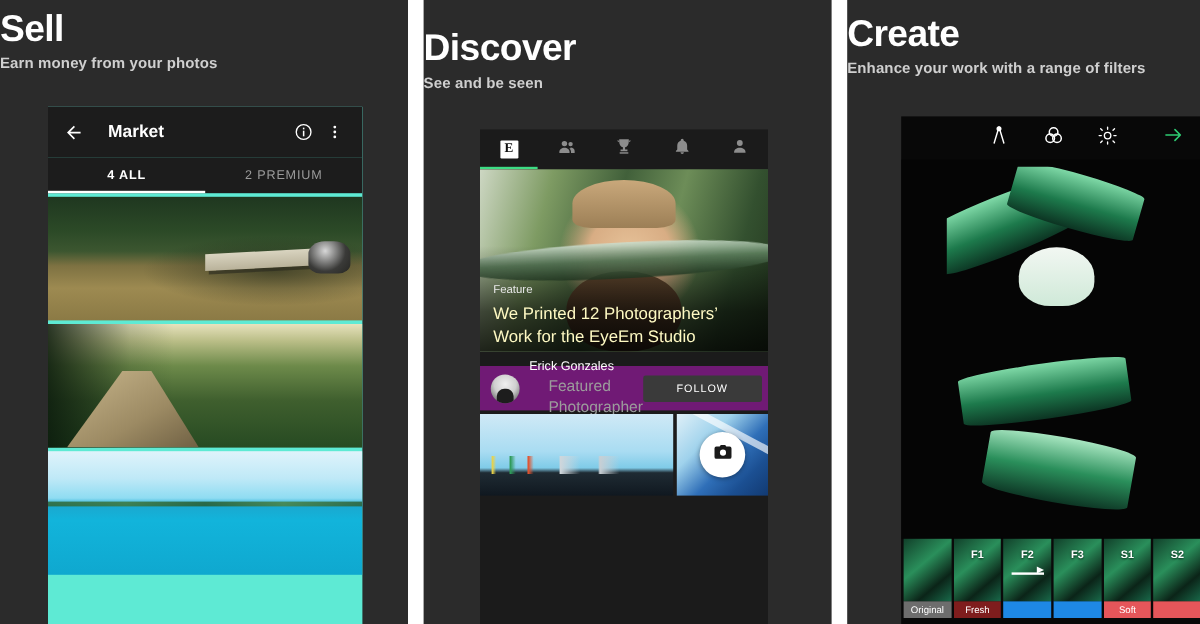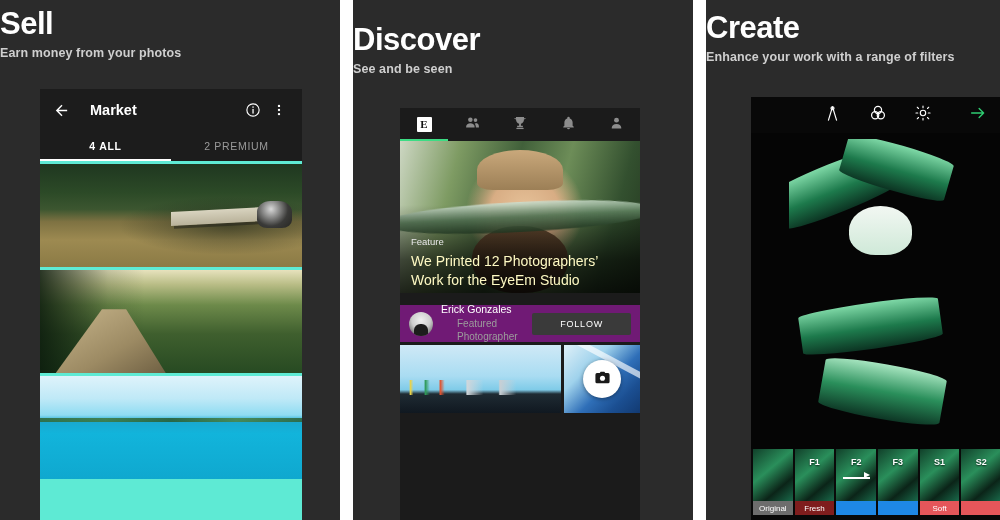--- a/index.html
+++ b/index.html
@@ -153,21 +153,21 @@
     width:24px; height:24px; border-radius:50%; flex:0 0 24px; overflow:hidden;
     background:radial-gradient(circle at 50% 34%, #f0f0f0 0%, #cfcfcf 46%, #8e8e8e 70%, #4a4a4a 100%);
     position:relative;
   }
   .avatar:after {
     content:""; position:absolute; left:20%; top:52%; width:60%; height:56%;
     background:#1d1d1d; border-radius:44% 44% 0 0;
   }
   .author-meta { margin-left:8px; flex:1; }
   .author-name { color:#fff; font-size:10.5px; line-height:1.3; }
-  .author-role { color:#9c9c9c; font-size:10px; line-height:1.35;padding-left:16px; }
+  .author-role { color:#9c9c9c; font-size:13px; line-height:1.35;padding-left:16px; }
   .follow-btn {
     background:#3a3a3a; color:#fff; font-size:9px; letter-spacing:.8px;
     padding:6px 28px; border-radius:2px;
   }
 
   .grid2 { display:flex; gap:3px; margin-top:3px; height:68px; }
   .g-beach {
     flex:1; position:relative; overflow:hidden;
     background:linear-gradient(to bottom,#cfe9f6 0%, #a9dcf2 46%, #7fcbe8 66%, #1f2b33 72%, #101820 100%);
   }

